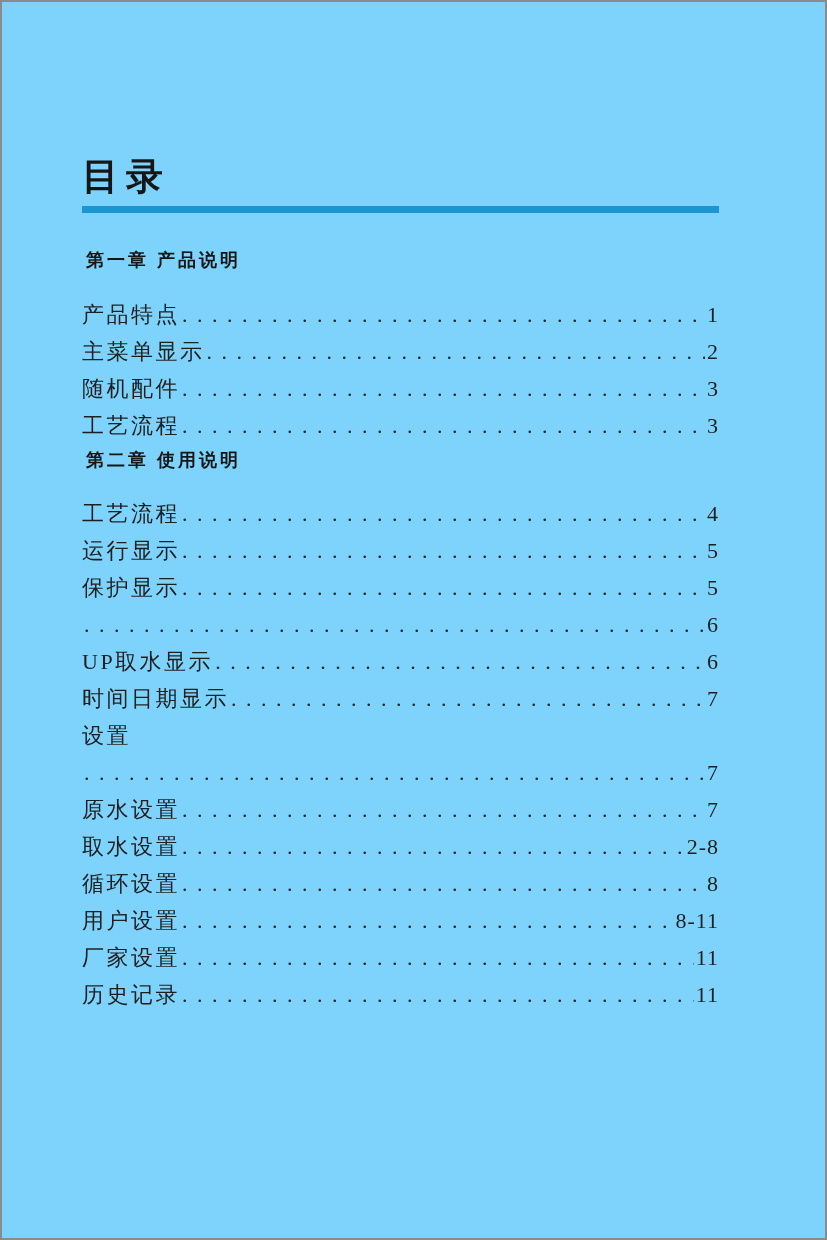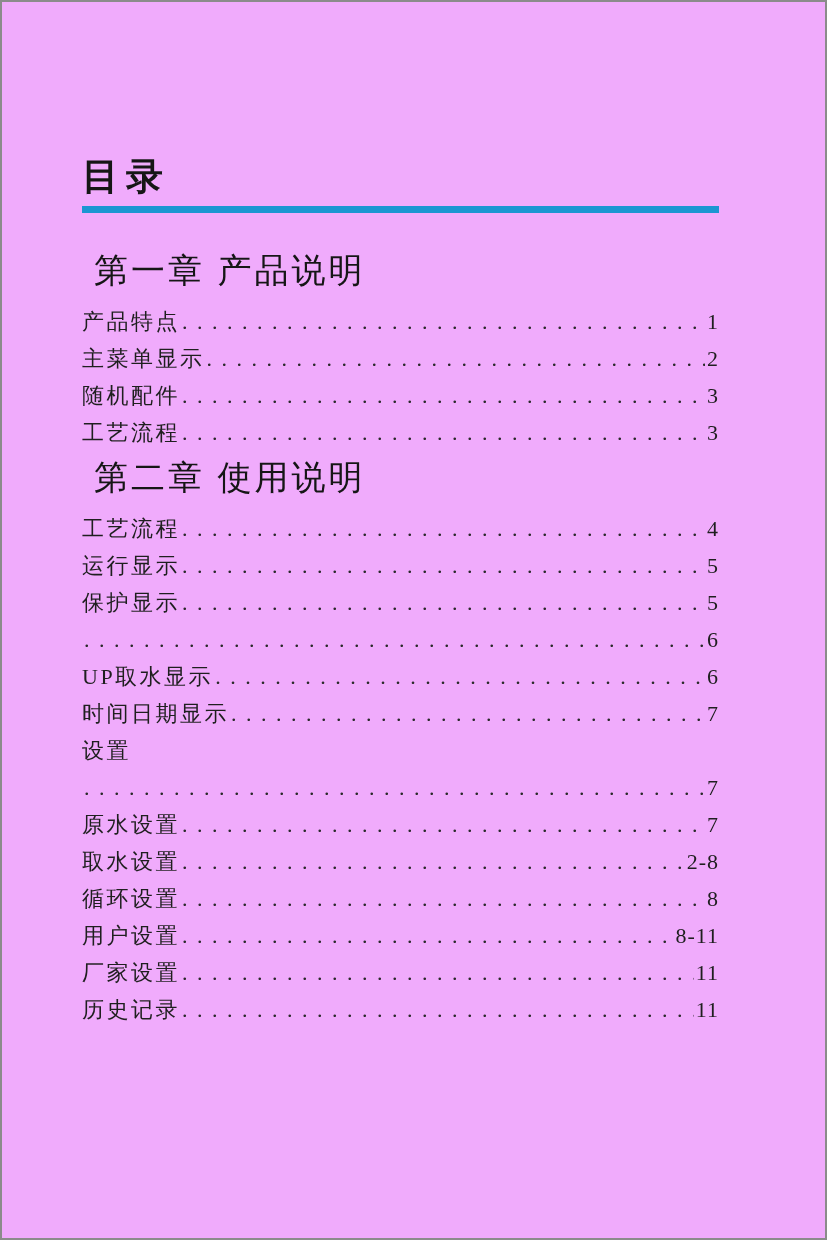--- a/index.html
+++ b/index.html
@@ -13,21 +13,21 @@
     position: relative;
     font-family: "Liberation Serif", serif;
     color: #1f1f1f;
     overflow: hidden;
   }
   .page {
     position: absolute;
     inset: 0;
     border: 2px solid #a3a3a3;
     box-sizing: border-box;
-    background: #f0abfc;
+    background: #7dd3fc;
   }
   .content {
     margin-left: 80px;
     width: 637px;
     padding-top: 156px;
   }
   .doc-title {
     margin: 0;
     font-family: "Liberation Sans", sans-serif;
     font-weight: bold;
@@ -36,31 +36,31 @@
     letter-spacing: 7px;
     color: #161616;
   }
   .title-divider {
     margin-top: 11px;
     height: 7px;
     width: 100%;
     background: #1b96d2;
   }
   .toc-section .section-heading {
-    margin: 12px;
+    margin: 4px;
     margin-top: 37px;
     font-family: "Liberation Sans", sans-serif;
-    font-weight: normal;
-    font-size: 34px;
+    font-weight: bold;
+    font-size: 18px;
     line-height: 1.2;
     letter-spacing: 3px;
     color: #161616;
   }
   .toc-section .entries {
-    margin-top: 12px;
+    margin-top: 24px;
   }
   .toc-section + .toc-section .section-heading {
     margin-top: 6px;
   }
   .entry {
     display: flex;
     align-items: baseline;
     height: 37px;
     line-height: 37px;
     font-size: 22px;

